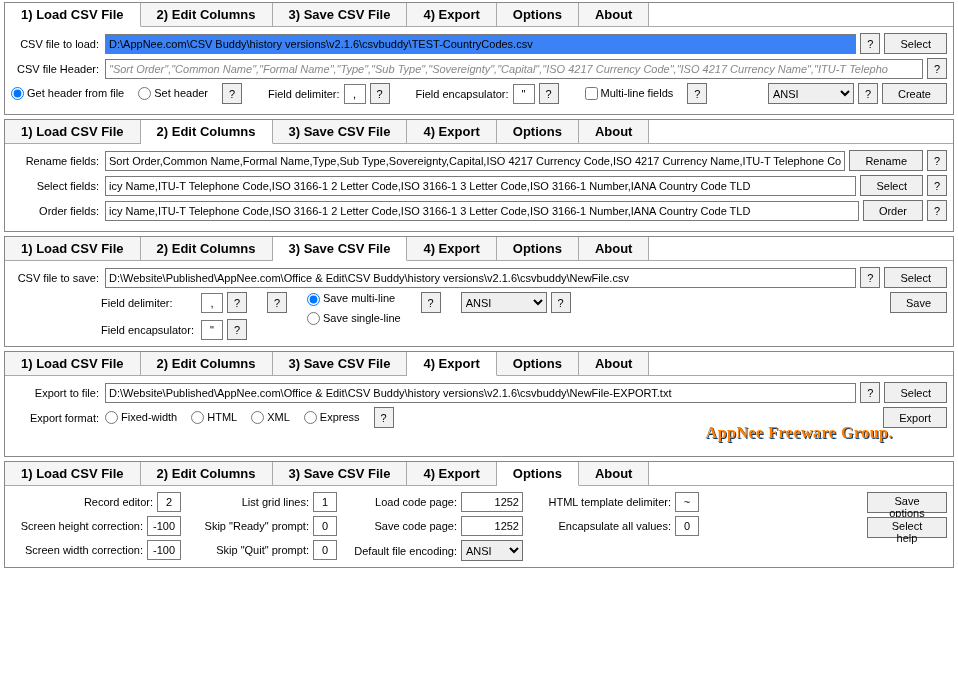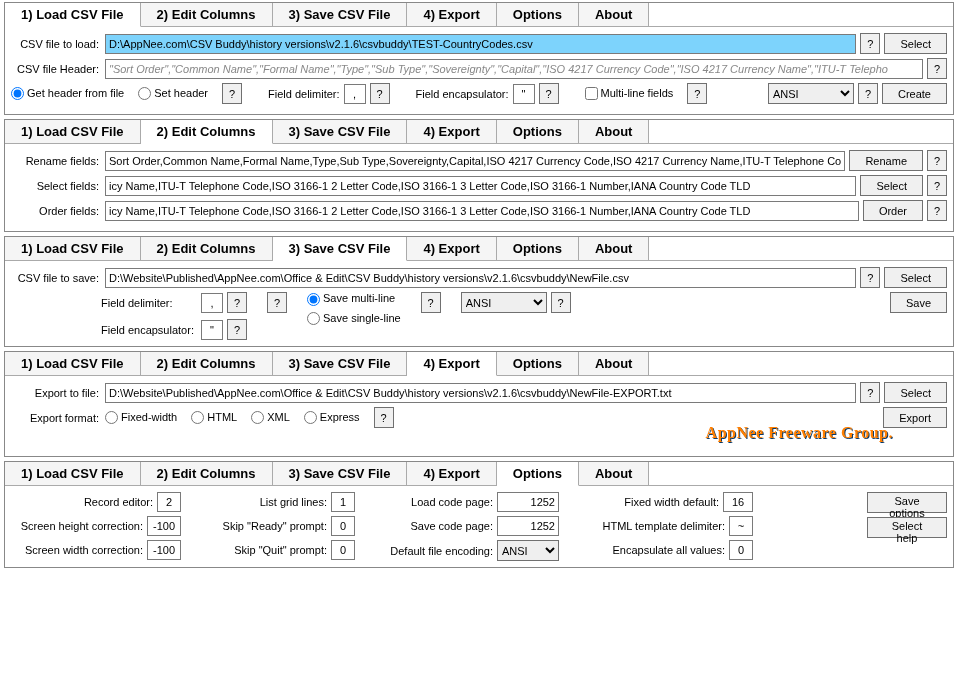--- a/index.html
+++ b/index.html
@@ -27,36 +27,36 @@
     font: inherit; padding: 2px 15px; min-width: 44px;
     background: #f0f0f0; border: 1px solid #707070;
     cursor: pointer; height: 21px;
   }
   .btn-q { min-width: 20px; width: 20px; padding: 2px 0; text-align: center; }
   input[type=radio], input[type=checkbox] { margin: 0 3px 0 0; vertical-align: middle; }
   label.inline { margin-right: 10px; }
   select { font: inherit; height: 21px; border: 1px solid #707070; }
   .spacer { flex: 1; }
   .small-in { width: 22px; text-align: center; }
-  .opt-grid { display: flex; gap: 24px; }
+  .opt-grid { display: flex; gap: 6px; }
   .opt-col { display: flex; flex-direction: column; gap: 4px; }
   .opt-row { display: flex; align-items: center; justify-content: flex-end; gap: 4px; }
   .opt-lbl { text-align: right; white-space: nowrap; }
   .opt-in { width: 62px; text-align: right; }
   .opt-in-s { width: 24px; text-align: center; }
   .watermark {
     position: absolute; right: 60px; font-weight: bold; font-size: 16px;
     color: #ff7f00; text-shadow: 1px 1px 0 #0a3a6a; pointer-events: none;
     letter-spacing: 0.5px; font-family: "Comic Sans MS", cursive;
   }
   .sec4 { position: relative; }
   .subgrid { display: flex; align-items: flex-start; gap: 20px; margin-left: 90px; }
   .subcol { display: flex; flex-direction: column; gap: 6px; }
   .inline-block { display: flex; align-items: center; gap: 4px; }
-  .hi { background: #7dd3fc; }
+  .hi { background: #3b82f6; }
 </style>
 </head>
 <body>
 
 <div class="section">
   <div class="tabs">
     <div class="tab active">1) Load CSV File</div>
     <div class="tab">2) Edit Columns</div>
     <div class="tab">3) Save CSV File</div>
     <div class="tab">4) Export</div>
@@ -252,24 +252,20 @@
           <span class="opt-lbl">Save code page:</span>
           <input type="text" class="opt-in" value="1252" style="">
         </div>
       <div class="opt-row">
           <span class="opt-lbl">Default file encoding:</span>
           <select style="width:62px"><option>ANSI</option></select>
         </div>
     </div>
     <div class="opt-col" style="width:170px">
       <div class="opt-row">
-          <span class="opt-lbl">Fixed width default:</span>
-          <input type="text" class="opt-in-s" style="width: 30px;" value="16">
-        </div>
-      <div class="opt-row">
           <span class="opt-lbl">HTML template delimiter:</span>
           <input type="text" class="opt-in-s" value="~" style="">
         </div>
       <div class="opt-row">
           <span class="opt-lbl">Encapsulate all values:</span>
           <input type="text" class="opt-in-s" value="0" style="">
         </div>
     </div>
     <div class="opt-col" style="flex:1;align-items:flex-end">
       <button class="btn" style="width:80px">Save options</button>

